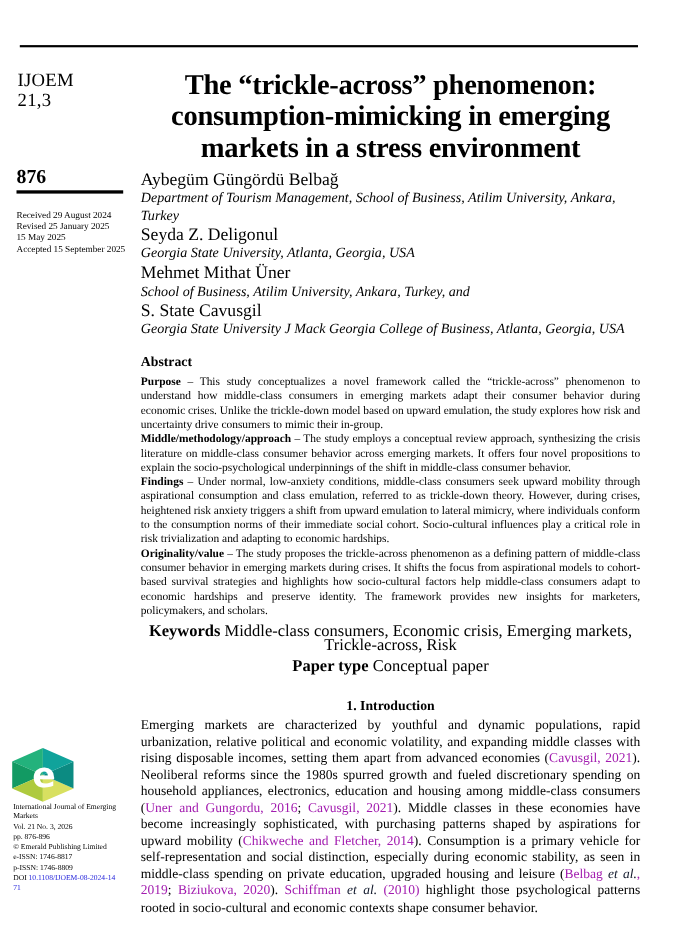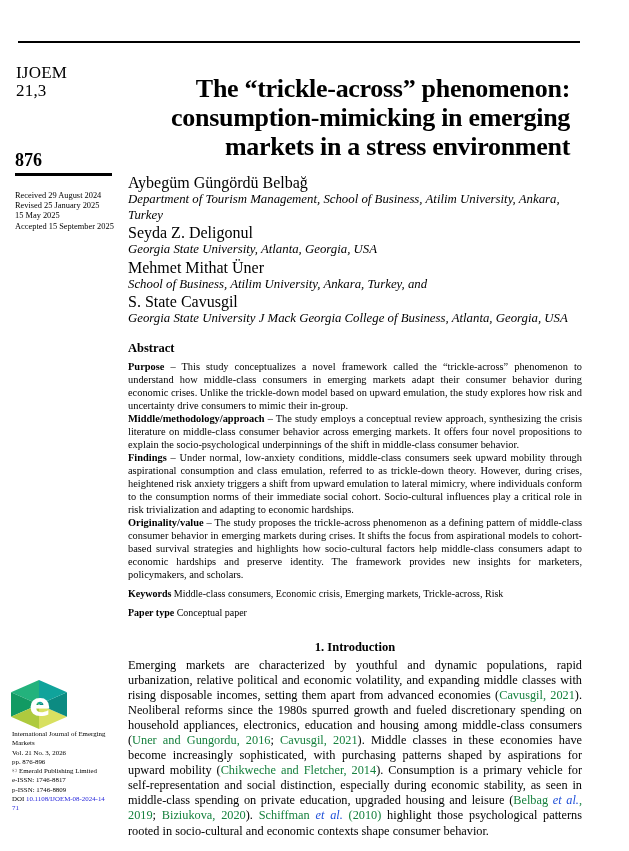--- a/index.html
+++ b/index.html
@@ -33,37 +33,37 @@
   .logo { position: absolute; left: 11px; top: 680px; }
   .imprint {
     position: absolute; left: 12px; top: 729px;
     width: 96px; font-size: 6.9px; line-height: 9.3px;
   }
   .imprint .doi-link { color: #2626db; text-decoration: none; word-break: break-all; }
 
   
   .main { position: absolute; left: 128px; top: 62px; width: 454px; }
   .title {
-    margin: 12px; font-size: 26px; line-height: 29px;
-    font-weight: bold; text-align: right; letter-spacing: -0.3px;
+    margin: 0; font-size: 26px; line-height: 29px;
+    font-weight: bold; text-align: center; letter-spacing: -0.3px;
   }
   .authors { margin-top: 5px; }
   .author-name { font-size: 16px; line-height: 19px; }
   .author-affil { font-style: italic; font-size: 12.8px; line-height: 15.5px; }
 
   .abstract { margin-top: 14px; }
   .abstract-heading { margin: 0 0 4px 0; font-size: 12.5px; font-weight: bold; }
   .abs-sec { margin: 0; font-size: 10.4px; line-height: 13px; text-align: justify; }
-  .kw-line { margin: 6px 0 0 0; font-size: 10px; line-height: 13px; }
+  .kw-line { margin: 6px 0 0 0; font-size: 15px; line-height: 13px; text-align: center; }
 
   .intro-heading { margin: 21px 0 3px 0; font-size: 12.5px; font-weight: bold; text-align: center; }
   .intro-p { margin: 0; font-size: 12.3px; line-height: 15.1px; text-align: justify; }
 
-  .seg-link { color: #15803d; }
-  .seg-ilink { color: #1d4ed8; font-style: italic; }
+  .seg-link { color: #a21caf; }
+  .seg-ilink { color: #0f172a; font-style: italic; }
 </style>
 </head>
 <body>
 
 <div class="page">
 
   <div class="top-rule"></div>
 
   <div class="journal-abbrev-block">
     <div>IJOEM</div>

